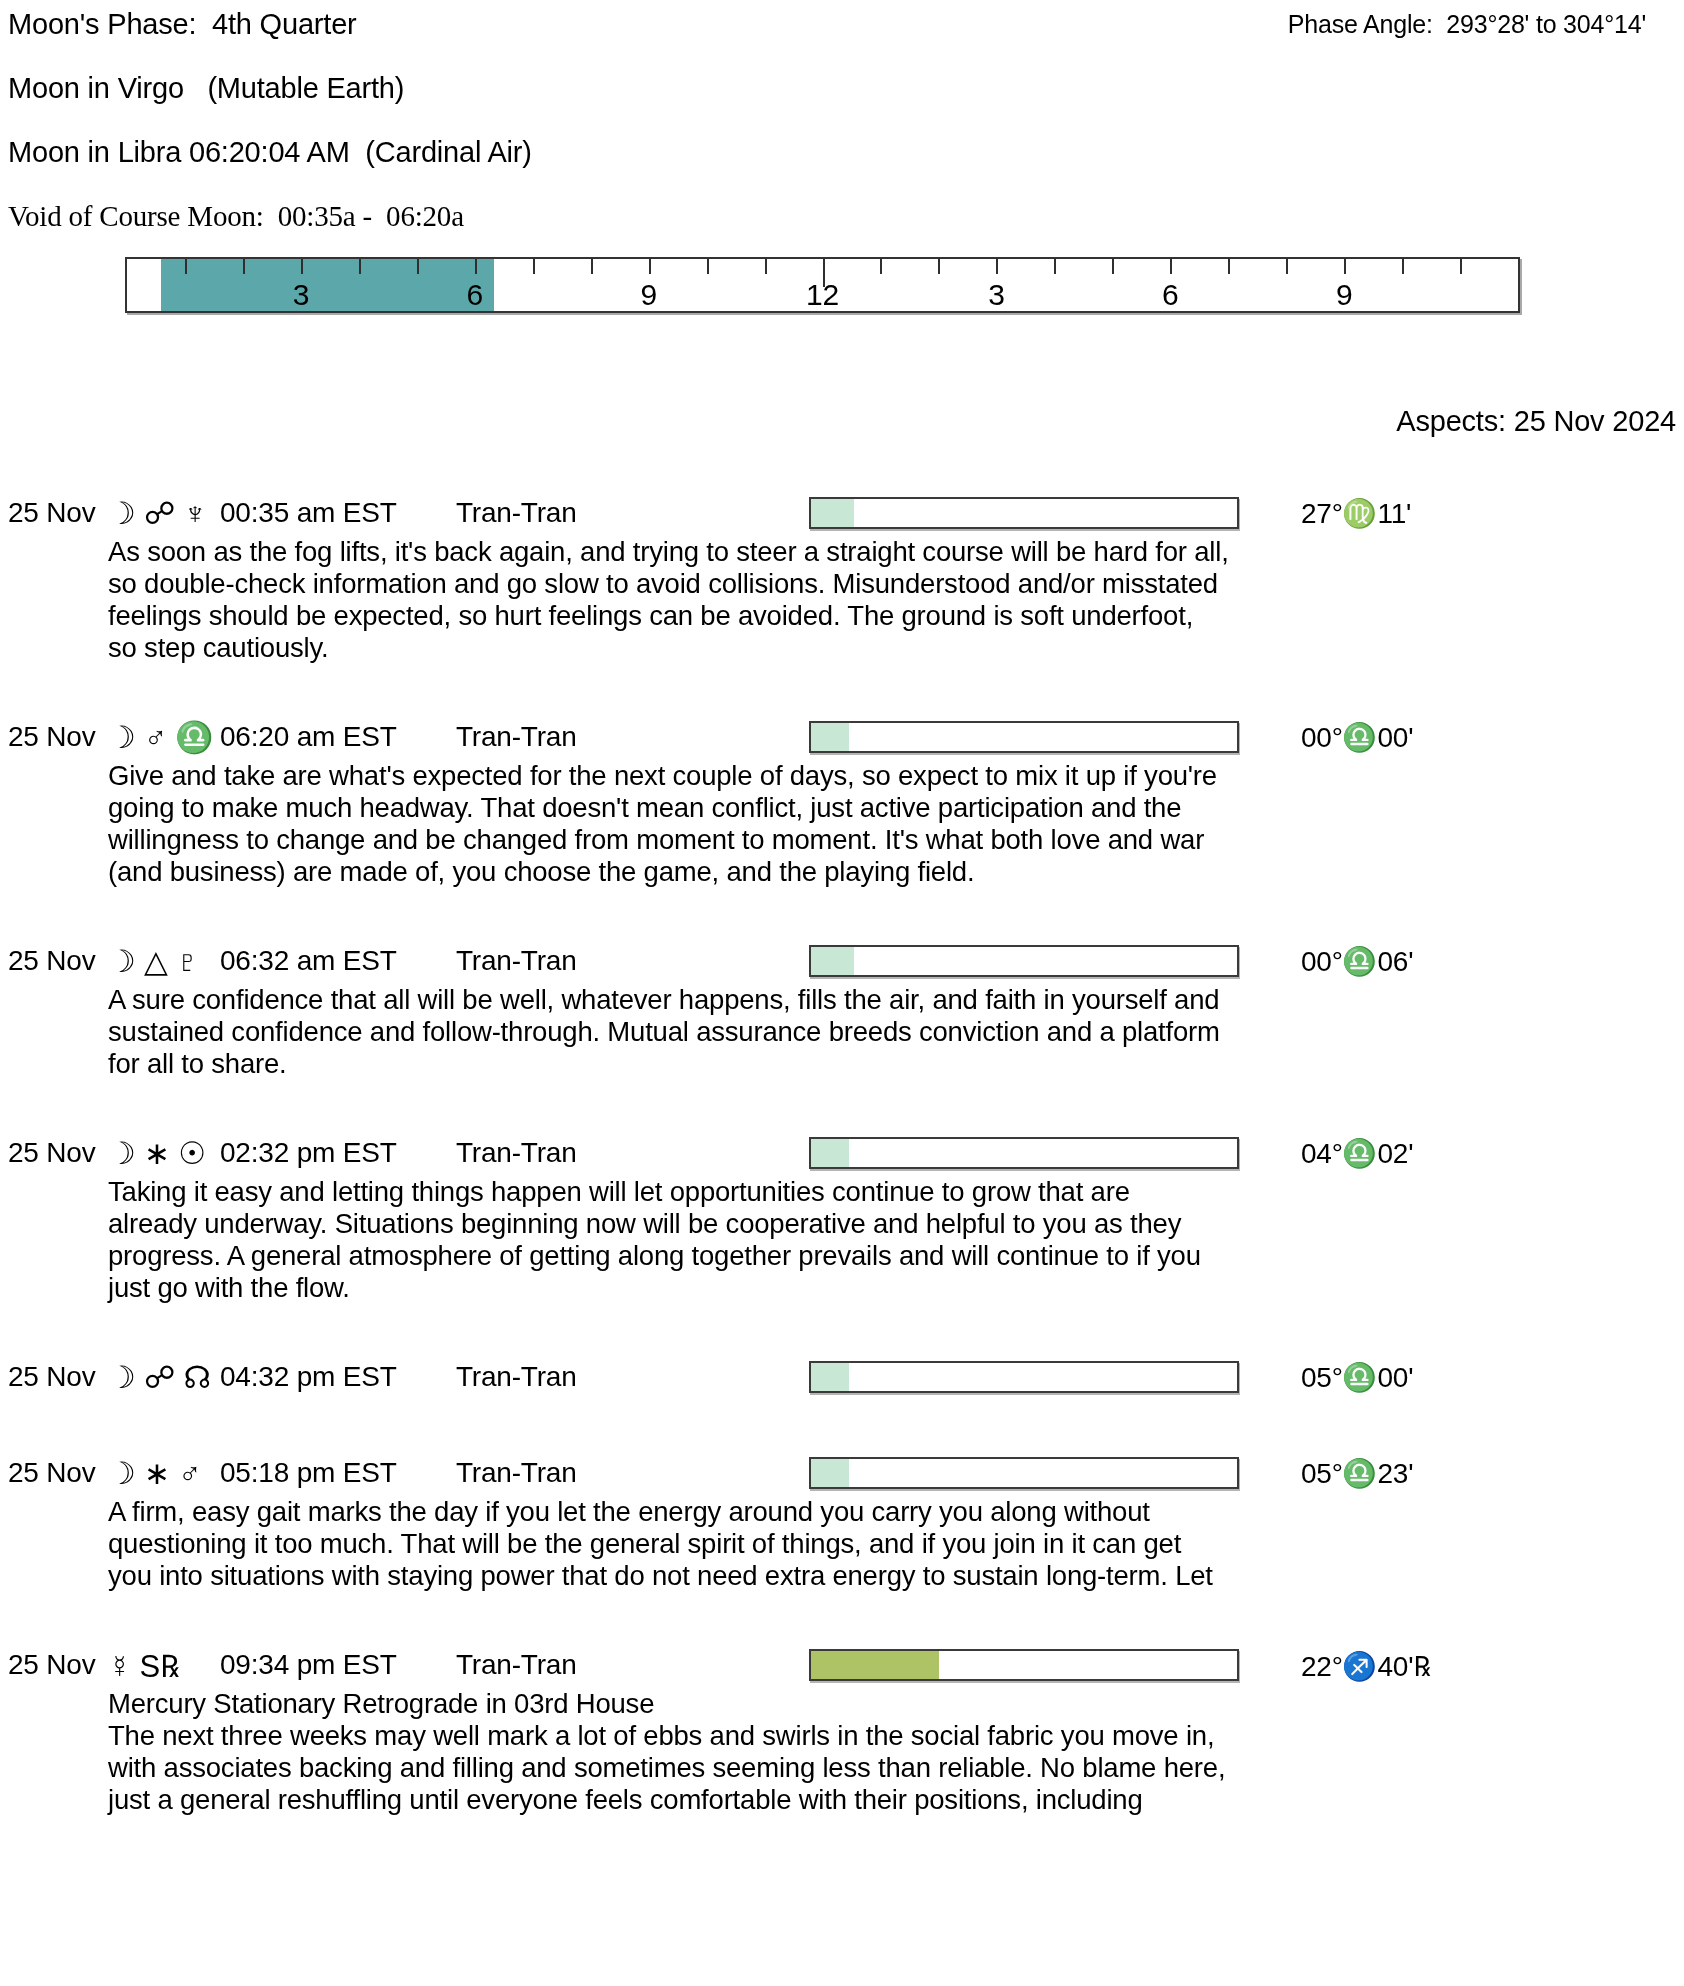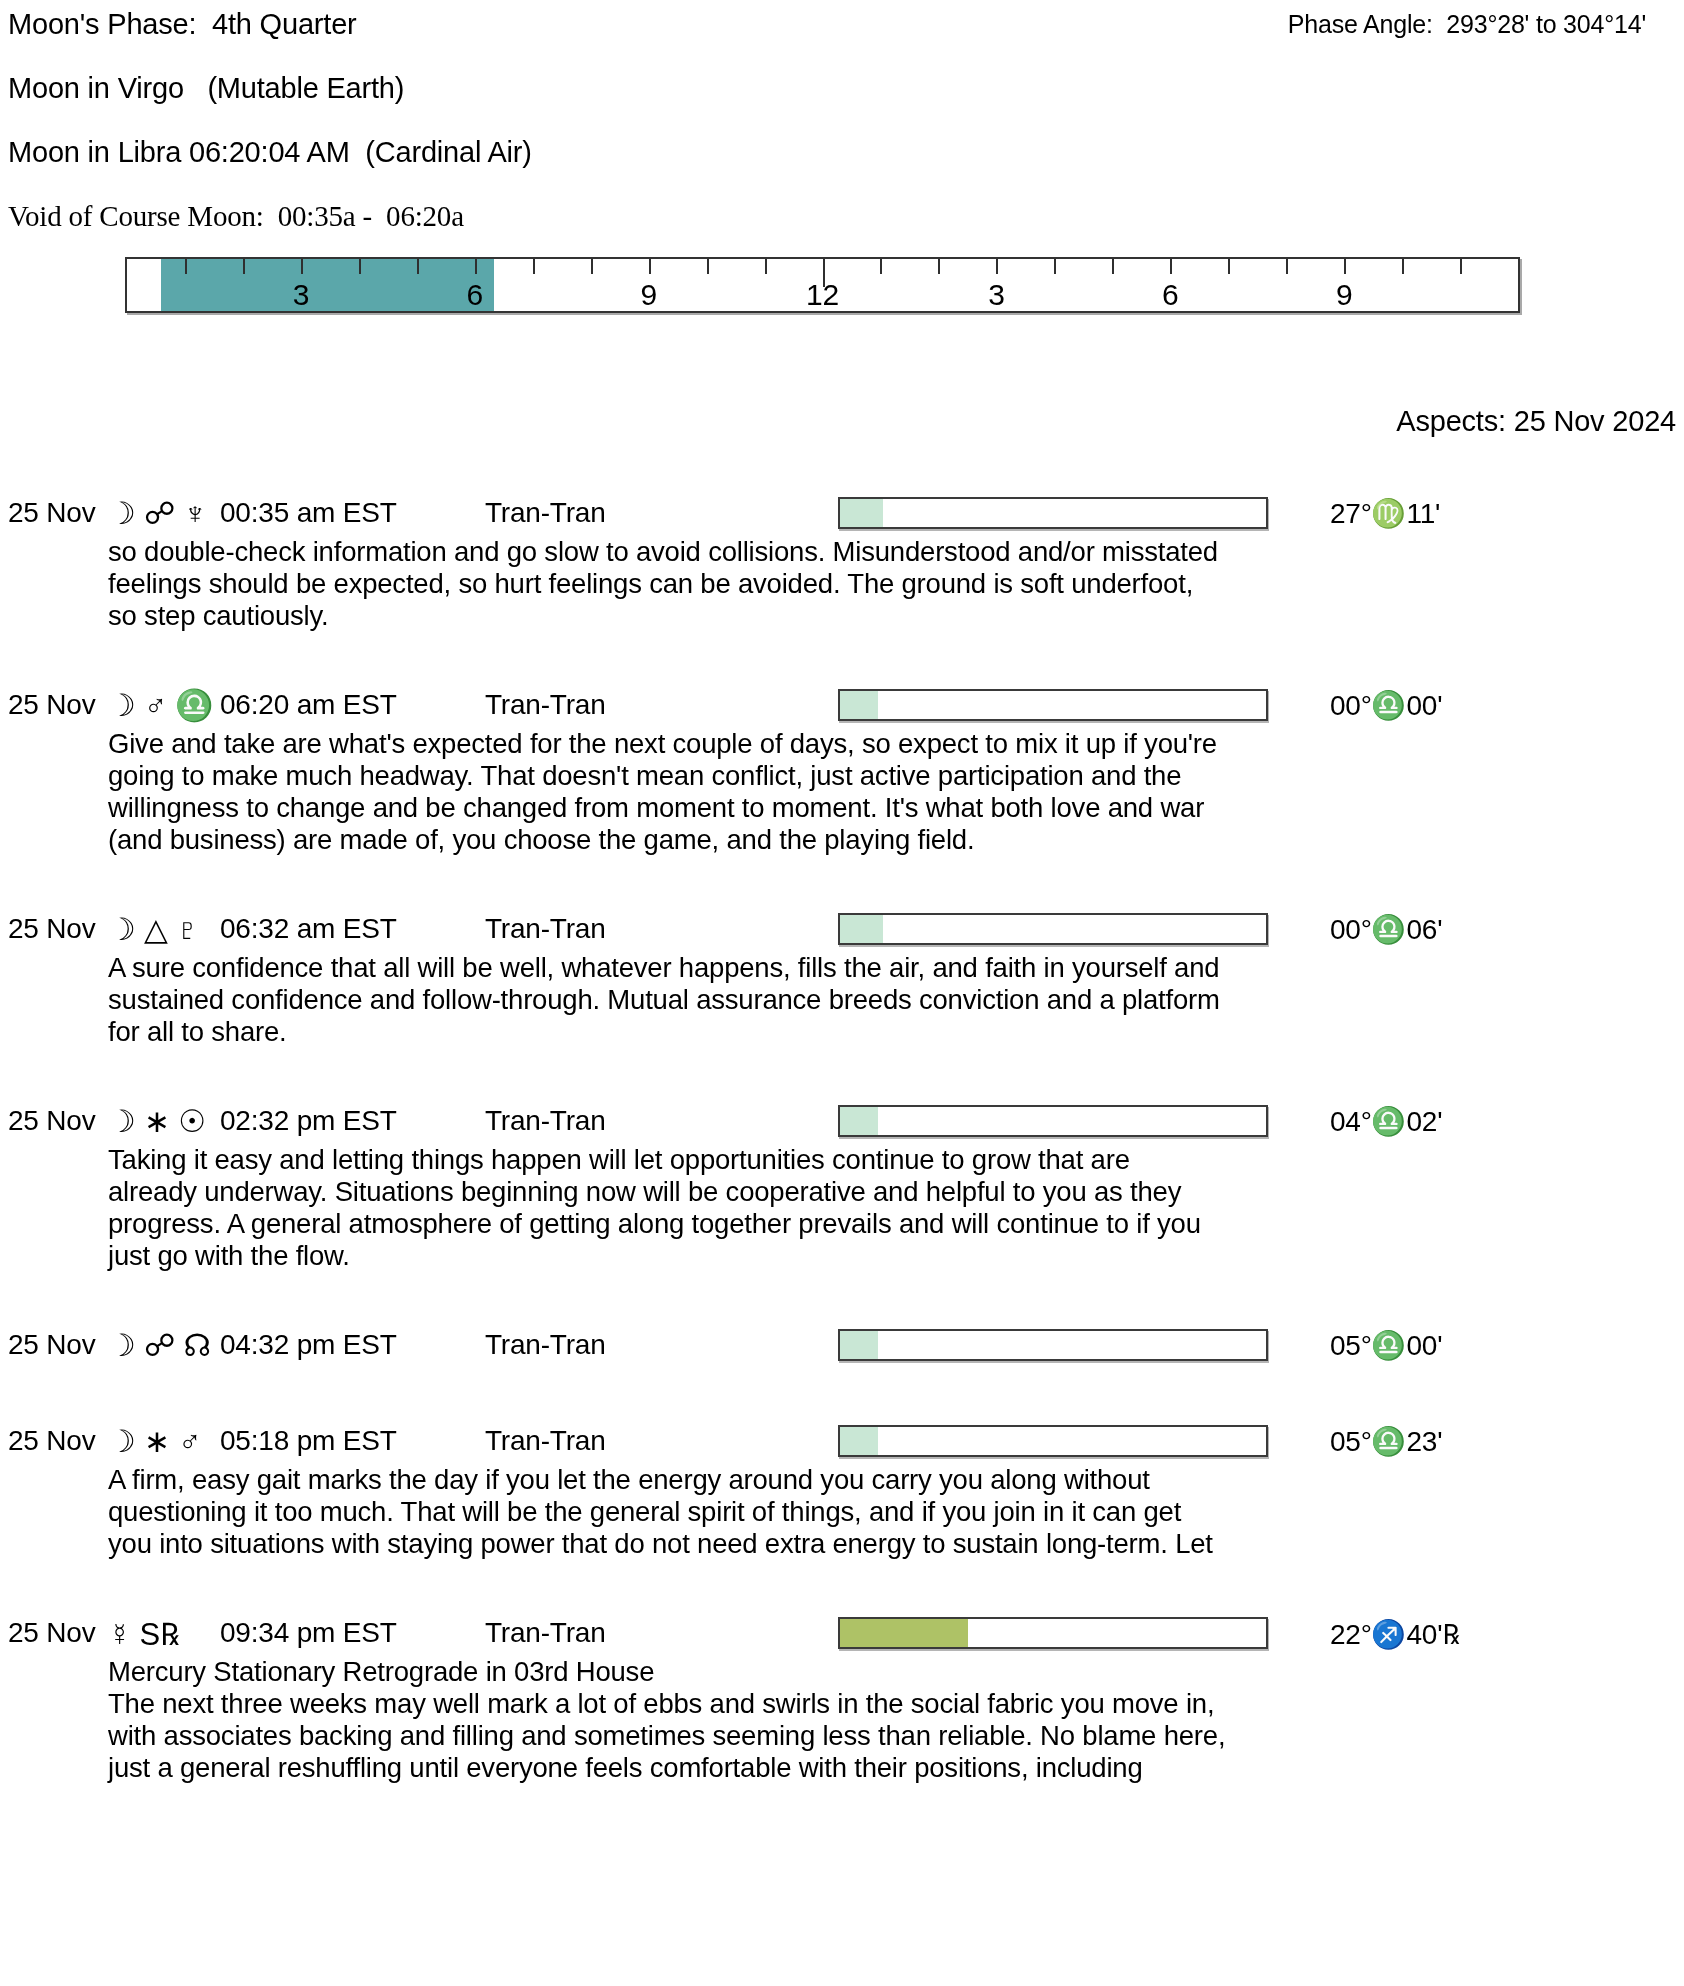--- a/index.html
+++ b/index.html
@@ -30,21 +30,21 @@
     font-size:30px;line-height:32px;
   }
 
   
   .aspects-title{text-align:right;font-size:29px;margin:0 0 52px 0;}
   .aspect-block{margin:0 0 50px 0;}
   .ahead{display:flex;align-items:center;height:46px;}
   .c-date{width:100px;font-size:28px;flex:none;}
   .c-glyphs{width:112px;font-size:31px;flex:none;white-space:nowrap;}
   .c-time{width:236px;font-size:28px;flex:none;}
-  .c-type{width:353px;font-size:28px;flex:none;margin-left:29px;}
+  .c-type{width:353px;font-size:28px;flex:none;}
   .bar{
     position:relative;flex:none;width:426px;height:28px;background:#fff;
     border:2px solid #3a3a3a;box-shadow:1px 2px 0 #b5b5b5;
   }
   .bar-fill{position:absolute;left:0;top:0;bottom:0;}
   .c-pos{margin-left:62px;font-size:28px;white-space:nowrap;}
   .desc{margin-left:100px;font-size:27.5px;line-height:32px;}
   .desc div{white-space:pre-wrap;}
 </style>
 </head>
@@ -102,20 +102,21 @@
           <span class="c-date">25 Nov</span>
           <span class="c-glyphs">☽ ☍ ♆</span>
           <span class="c-time">00:35 am EST</span>
           <span class="c-type">Tran-Tran</span>
           <div class="bar">
             <div class="bar-fill" style="width: 10%; background: rgb(201, 231, 213);"></div>
           </div>
           <span class="c-pos">27°♍11'</span>
         </div>
         <div class="desc">
+          <div>As soon as the fog lifts, it's back again, and trying to steer a straight course will be hard for all,</div>
           <div>so double-check information and go slow to avoid collisions. Misunderstood and/or misstated</div>
           <div>feelings should be expected, so hurt feelings can be avoided. The ground is soft underfoot,</div>
           <div>so step cautiously.</div>
         </div>
       </div>
       <div class="aspect-block">
         <div class="ahead">
           <span class="c-date">25 Nov</span>
           <span class="c-glyphs">☽ ♂ ♎</span>
           <span class="c-time">06:20 am EST</span>

